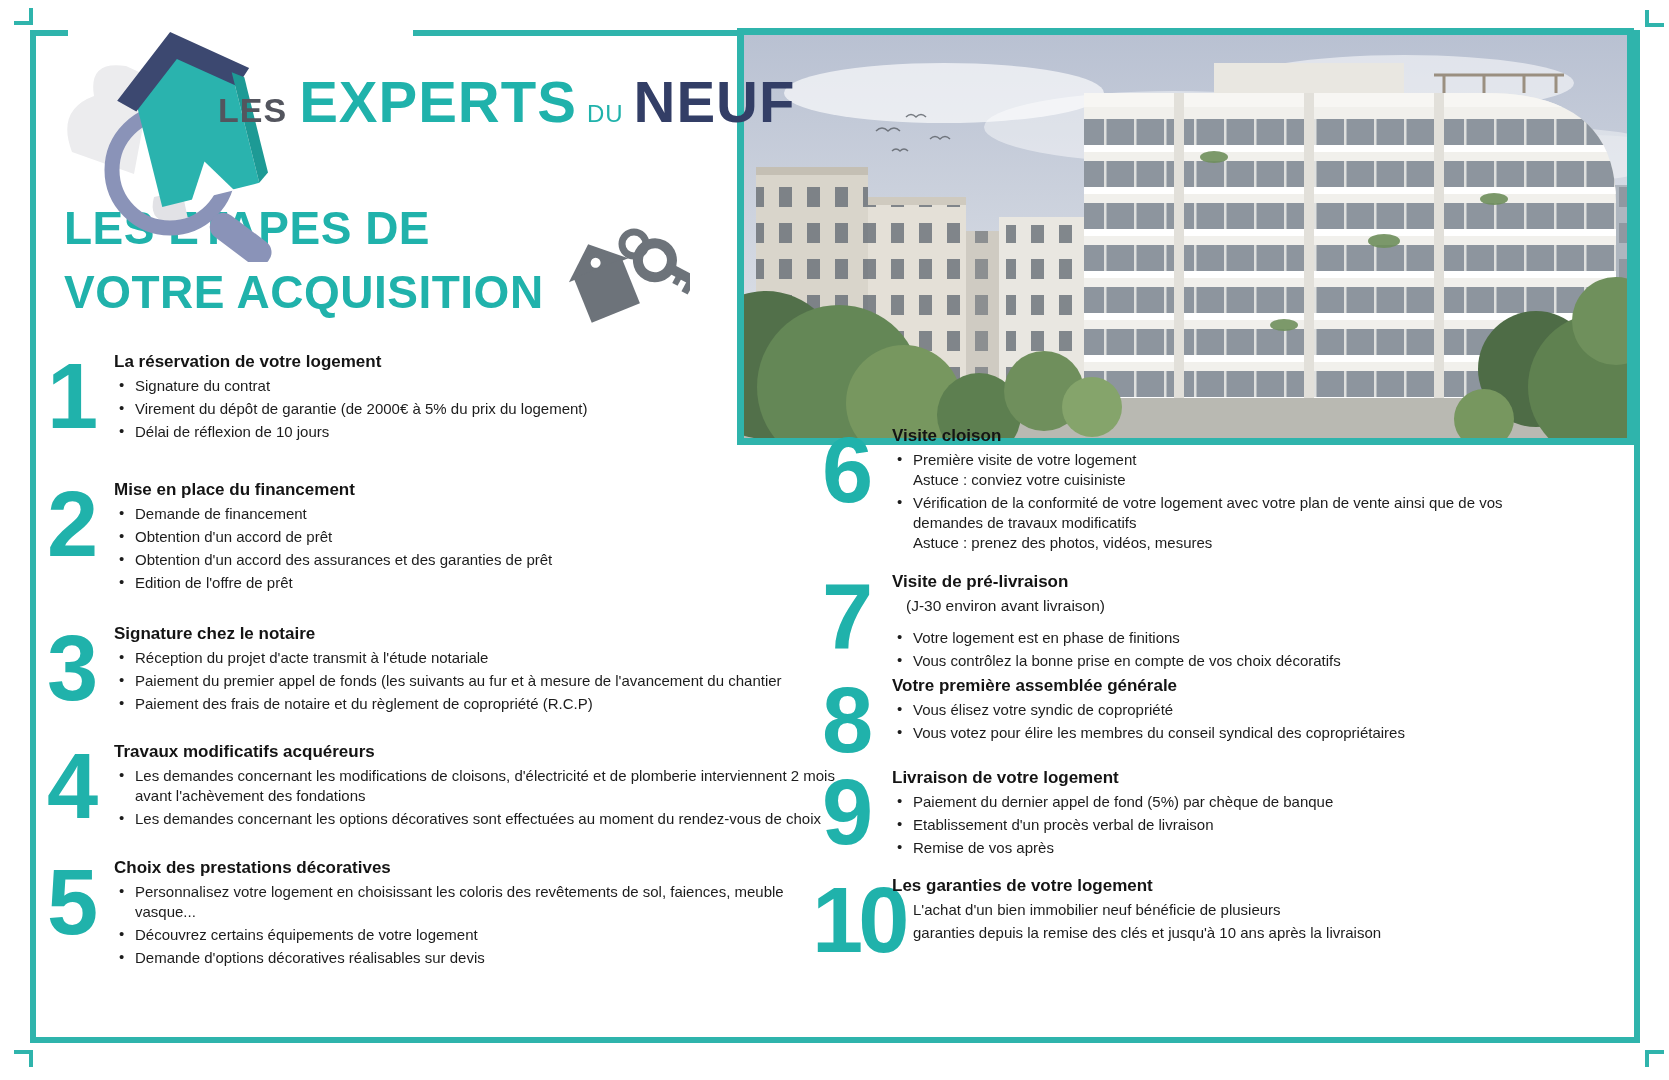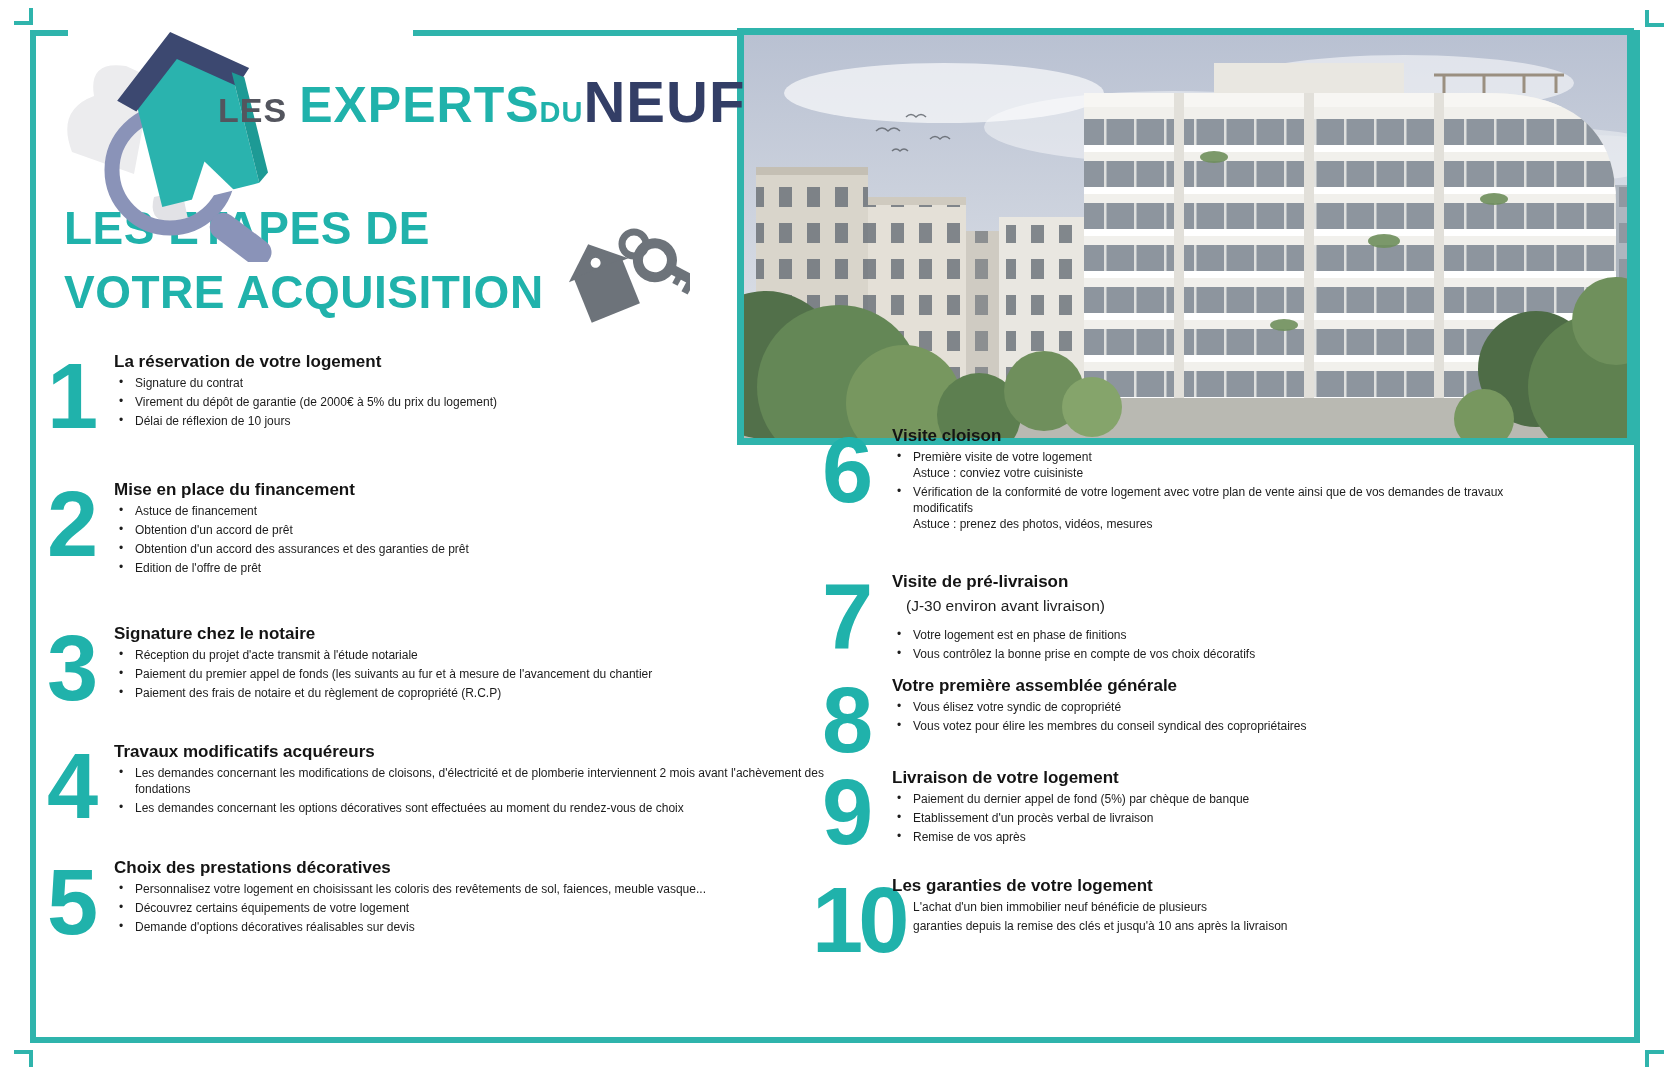--- a/index.html
+++ b/index.html
@@ -22,22 +22,22 @@
 
   
   .frame{position:absolute;left:30px;top:30px;width:1610px;height:1013px;
     border:6px solid var(--teal-frame);z-index:1}
 
   
   .logo-wrap{position:absolute;left:58px;top:2px;width:660px;height:260px;z-index:4}
   .logo-svg{position:absolute;left:0;top:0}
   .wordmark{position:absolute;left:160px;top:66px;display:flex;align-items:baseline;white-space:nowrap}
   .wm-les{font-size:34px;font-weight:700;color:#53555e;margin-right:12px;letter-spacing:1px}
-  .wm-experts{font-size:50px;font-weight:700;color:var(--teal);letter-spacing:1px}
-  .wm-du{font-size:29px;font-weight:700;color:var(--teal);margin:0 0;letter-spacing:1px}
+  .wm-experts{font-size:58px;font-weight:700;color:var(--teal);letter-spacing:1px}
+  .wm-du{font-size:24px;font-weight:400;color:var(--teal);margin:0 10px;letter-spacing:1px}
   .wm-neuf{font-size:58px;font-weight:700;color:var(--navy);letter-spacing:1px}
 
   
   .main-title{position:absolute;left:64px;top:196px;z-index:3;
     font-size:46px;line-height:1.4;font-weight:700;color:var(--teal);letter-spacing:.5px}
   .main-title span{display:block}
 
   .keys-wrap{position:absolute;left:558px;top:218px;z-index:3}
 
   
@@ -60,21 +60,21 @@
   #col-right .step:nth-child(3){top:676px}
   #col-right .step:nth-child(4){top:768px}
   #col-right .step:nth-child(5){top:876px}
   .step-num{flex:0 0 60px;width:60px;margin:10px 14px 0 0;text-align:center;
     font-size:92px;font-weight:700;line-height:.75;color:var(--teal);letter-spacing:-5px}
   #col-right .step-num{flex-basis:66px;width:66px}
   #col-left  .step-content{width:726px}
   #col-right .step-content{width:618px}
   .step-title{font-size:17px;font-weight:700;color:#141414;margin-bottom:4px}
   .step-subtitle{font-size:15.5px;padding-left:14px;margin-bottom:12px;line-height:1.32}
-  .step-items{list-style:none;font-size:12px}
+  .step-items{list-style:none;font-size:15px}
   .step-items li{position:relative;padding-left:21px;margin:3px 0;line-height:1.33}
   .step-items li::before{content:"\2022";position:absolute;left:5px;top:-1px}
   .step-items li.plain{}
   .step-items li.plain::before{content:""}
   .note{line-height:1.33}
 </style>
 </head>
 <body>
 
 <div class="page">
@@ -263,21 +263,21 @@
           </ul>
     </div>
   </div>
 
   <div class="step">
     <div class="step-num">2</div>
     <div class="step-content">
       <div class="step-title">Mise en place du financement</div>
 
       <ul class="step-items">
-            <li><span>Astuce de financement</span></li>
+            <li><span>Demande de financement</span></li>
             <li><span>Obtention d'un accord de prêt</span></li>
             <li><span>Obtention d'un accord des assurances et des garanties de prêt</span></li>
             <li><span>Edition de l'offre de prêt</span></li>
           </ul>
     </div>
   </div>
 
   <div class="step">
     <div class="step-num">3</div>
     <div class="step-content">

